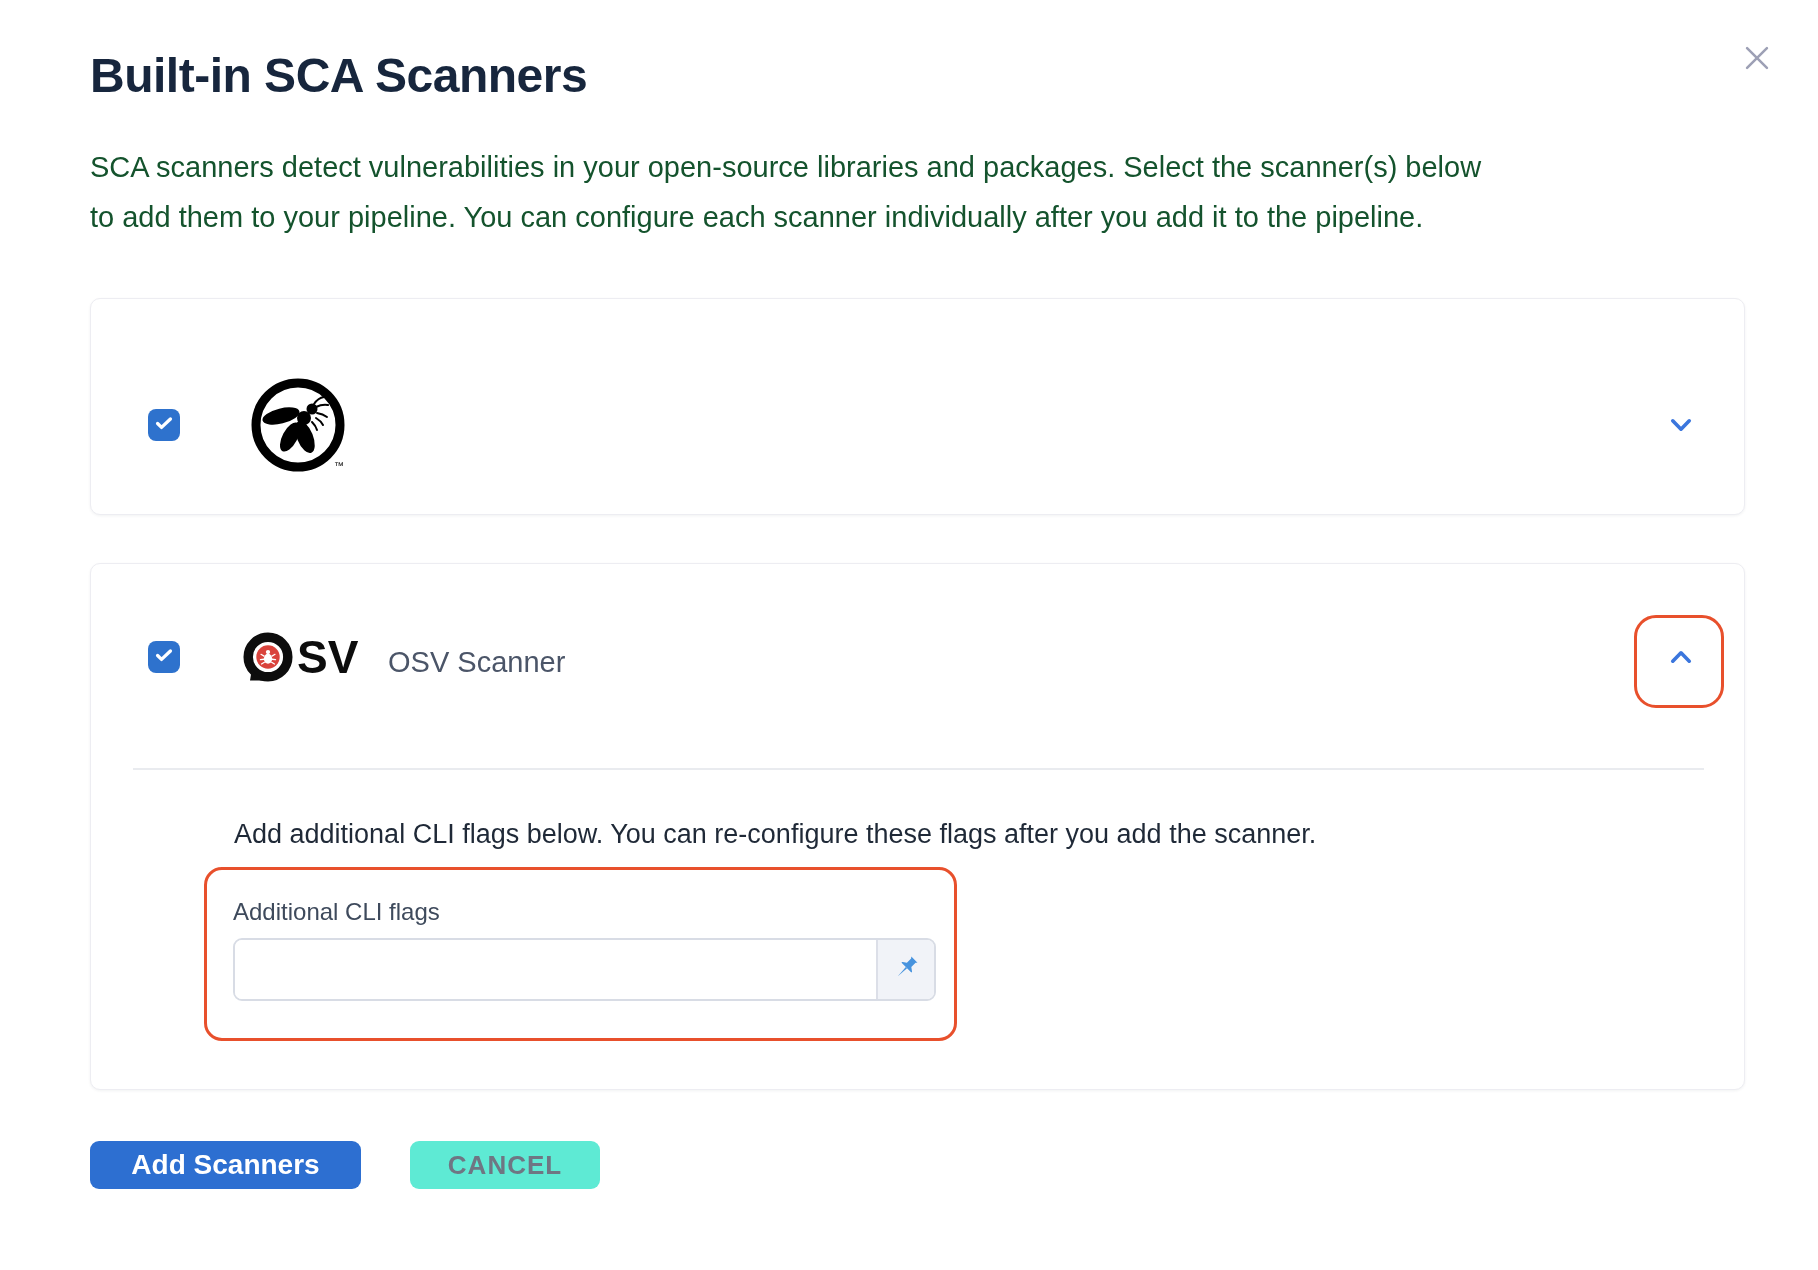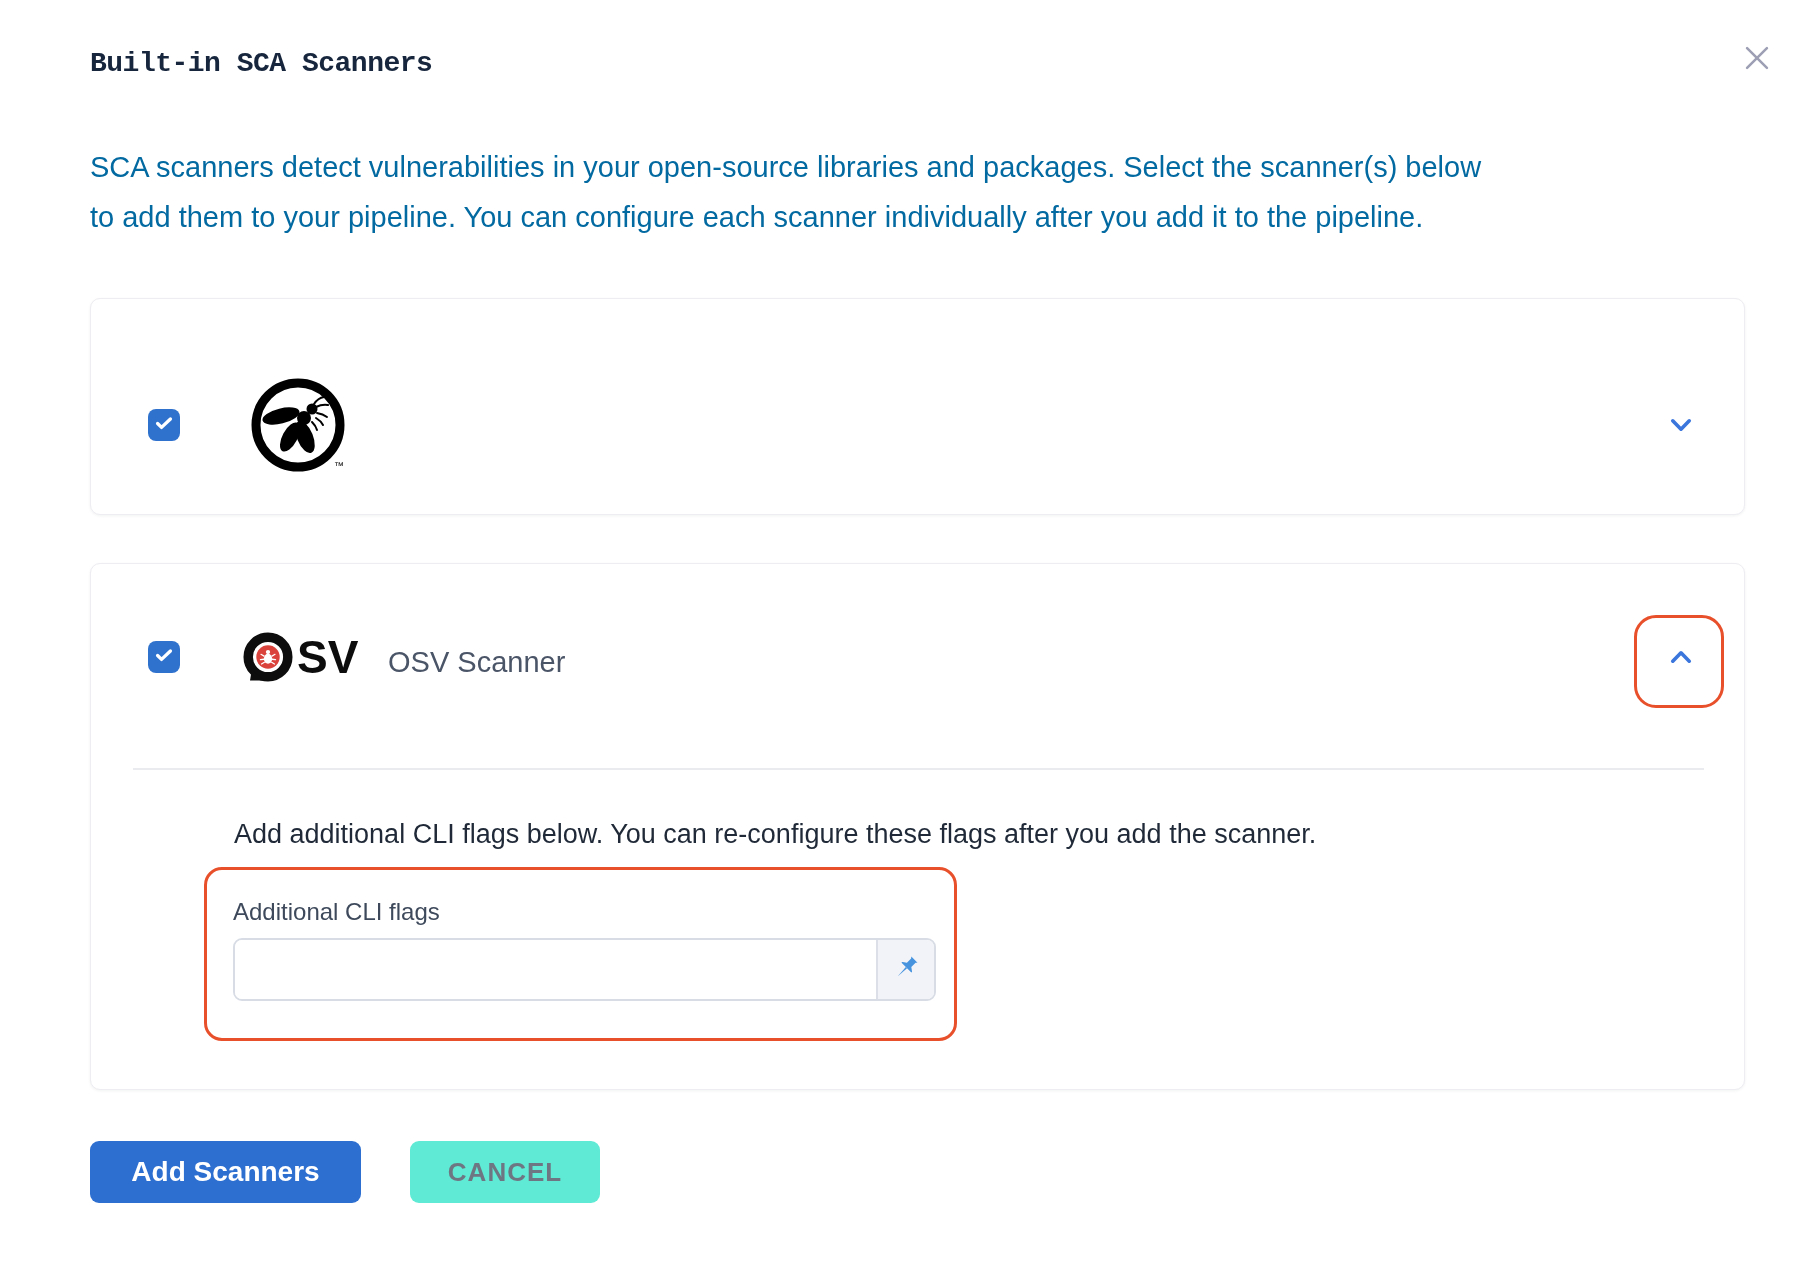--- a/index.html
+++ b/index.html
@@ -2,23 +2,23 @@
 <html><head>
 <meta charset="utf-8">
 <style>
   * { margin:0; padding:0; box-sizing:border-box; }
   html,body { background:#ffffff; }
   body { font-family:"Liberation Sans", sans-serif; }
   .canvas { position:relative; width:1818px; height:1270px; background:#ffffff; overflow:hidden; }
 
   .close-btn { position:absolute; left:1736px; top:38px; width:42px; height:42px; background:none; border:none; cursor:pointer; display:flex; align-items:center; justify-content:center; }
 
-  .title { position:absolute; left:90px; top:48px; font-size:28px; font-weight:700; color:#17263d; letter-spacing:-0.5px;font-family:Liberation Mono, monospace; }
+  .title { position:absolute; left:90px; top:48px; font-size:48px; font-weight:700; color:#17263d; letter-spacing:-0.5px; }
 
-  .description { position:absolute; left:90px; top:142px; font-size:29px; line-height:50px; color:#0369a1; }
+  .description { position:absolute; left:90px; top:142px; font-size:29px; line-height:50px; color:#14532d; }
 
   .card { position:absolute; left:90px; width:1655px; background:#ffffff; border:1px solid #ededf2; border-radius:10px; box-shadow:0 1px 3px rgba(20,30,50,0.06); }
   .card-owasp { top:298px; height:217px; }
   .card-osv  { top:563px; height:527px; }
 
   .checkbox { position:absolute; width:32px; height:32px; border-radius:8px; background:#2e72cd; display:flex; align-items:center; justify-content:center; cursor:pointer; }
   .card-owasp .checkbox { left:57px; top:110px; }
   .card-osv  .checkbox { left:57px; top:77px; }
 
   .owasp-logo { position:absolute; left:157px; top:76px; width:100px; height:100px; }
@@ -41,21 +41,21 @@
   .divider { position:absolute; left:42px; top:204px; width:1571px; border-top:2px solid #e9ebef; }
 
   .help-text { position:absolute; left:143px; top:255px; font-size:27px; color:#1f2937; }
 
   .cli-label { position:absolute; left:142px; top:334px; font-size:24px; color:#3e4a5c; }
 
   .input-group { position:absolute; left:142px; top:374px; width:703px; height:63px; display:flex; border:2px solid #d8dce5; border-radius:9px; background:#ffffff; overflow:hidden; }
   .cli-input { flex:1; border:none; outline:none; font-size:26px; padding:0 16px; font-family:"Liberation Sans", sans-serif; color:#222c3a; min-width:0; }
   .pin-btn { width:58px; background:#f1f3f8; border:none; border-left:2px solid #dcdfe8; display:flex; align-items:center; justify-content:center; cursor:pointer; }
 
-  .btn { position:absolute; top:1141px; height:62px; border:none; border-radius:9px; cursor:pointer; font-family:"Liberation Sans", sans-serif; font-weight:700; display:flex; align-items:center; justify-content:center; }
+  .btn { position:absolute; top:1141px; height:48px; border:none; border-radius:9px; cursor:pointer; font-family:"Liberation Sans", sans-serif; font-weight:700; display:flex; align-items:center; justify-content:center; }
   .btn-add { left:90px; width:271px; background:#2d6fd1; color:#ffffff; font-size:28px; }
   .btn-cancel { left:410px; width:190px; background:#5eead4; color:#6f7683; font-size:26px; letter-spacing:1px; }
 </style>
 </head>
 <body>
 
 <div class="canvas">
 
   <button class="close-btn">
     <span>

